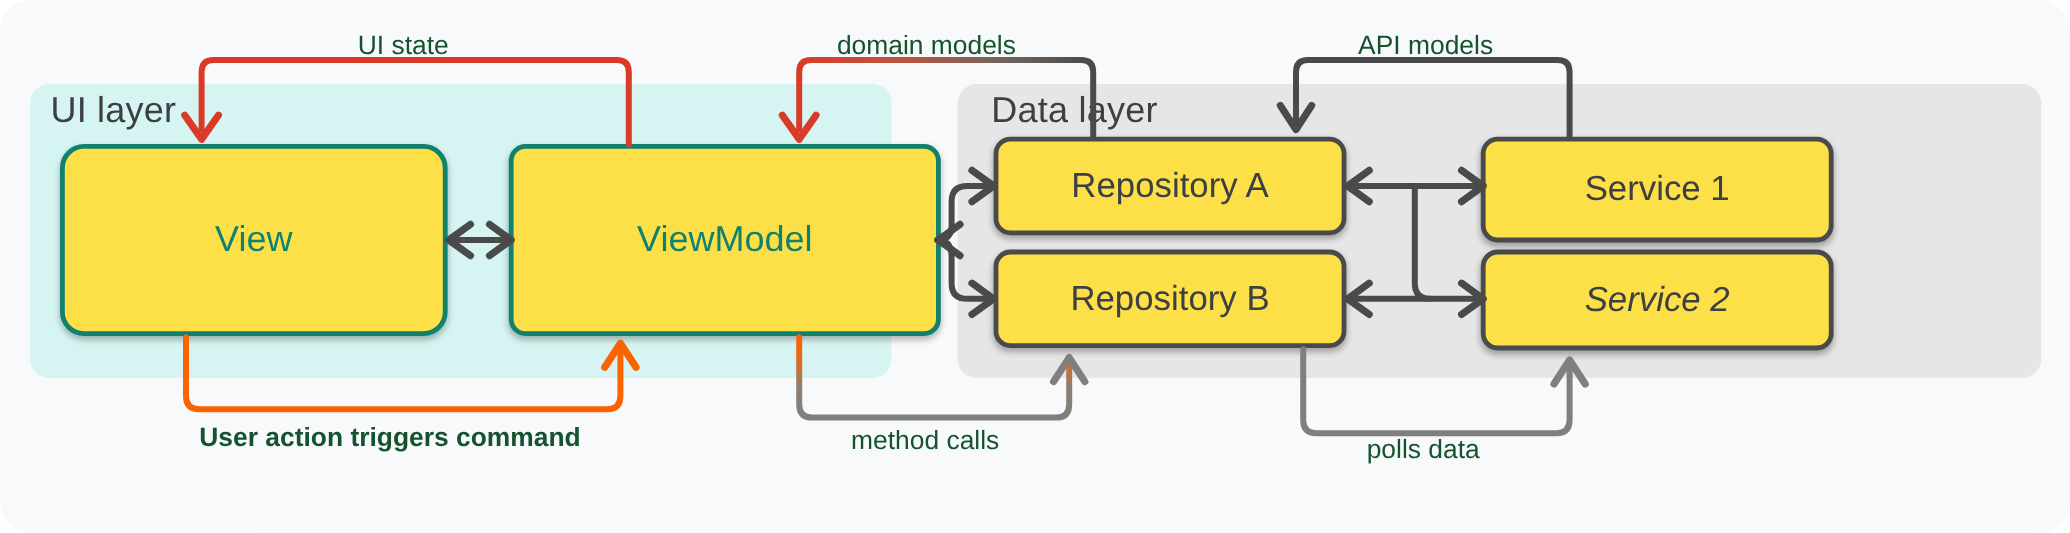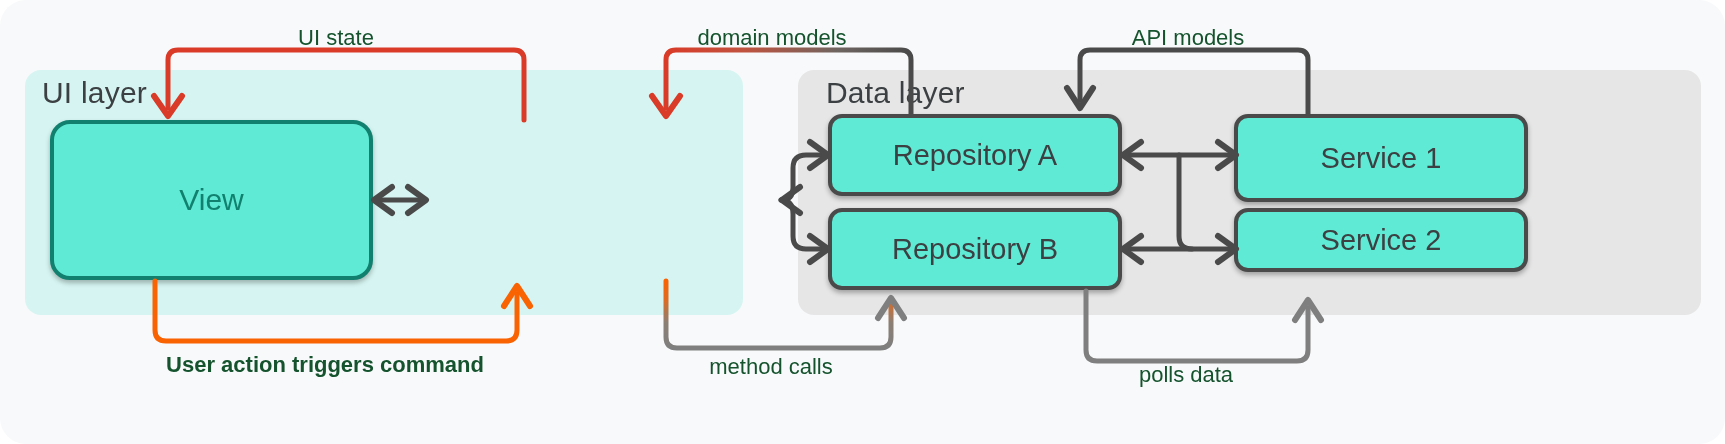--- a/index.html
+++ b/index.html
@@ -46,21 +46,21 @@
     letter-spacing: 0.2px;
     z-index: 2;
     white-space: nowrap;
   }
   #ui-layer-title { left: 42px; top: 76px; }
   #data-layer-title { left: 826px; top: 76px; }
 
   .node {
     position: absolute;
     box-sizing: border-box;
-    background: #5eead4;
+    background: #fde047;
     display: flex;
     align-items: center;
     justify-content: center;
     z-index: 2;
     white-space: nowrap;
   }
   .node-teal {
     border: 4px solid #12806F;
     border-radius: 14px;
     color: #12806F;
@@ -72,21 +72,21 @@
     border-radius: 14px;
     color: #3C4043;
     font-size: 29px;
     box-shadow: 0 3px 5px rgba(0,0,0,0.30);
   }
   #node-view      { left: 50px;   top: 120px; width: 323px; height: 160px; border-radius: 20px; }
   #node-viewmodel { left: 424px;  top: 120px; width: 360px; height: 160px; }
   #node-repo-a    { left: 828px;  top: 114px; width: 294px; height: 82px; }
   #node-repo-b    { left: 828px;  top: 208px; width: 294px; height: 82px; }
   #node-service-1 { left: 1234px; top: 114px; width: 294px; height: 88px; }
-  #node-service-2 { left: 1234px; top: 208px; width: 294px; height: 64px; }
+  #node-service-2 { left: 1234px; top: 208px; width: 294px; height: 84px; font-style: italic; }
 
   .wire-label {
     position: absolute;
     font-size: 22px;
     color: #14532d;
     z-index: 4;
     white-space: nowrap;
     transform: translateX(-50%);
   }
   #label-ui-state          { left: 336px;  top: 25px; }
@@ -181,20 +181,23 @@
         <path d="M 1141 236 L 1123 249 L 1141 262" stroke="#4A4A4A" stroke-width="6"></path>
         <path d="M 1218 236 L 1236 249 L 1218 262" stroke="#4A4A4A" stroke-width="6"></path>
       </g>
 
     </g>
   </svg>
 
   <div class="node node-teal" id="node-view">
     <span>View</span>
   </div>
+  <div class="node node-teal" id="node-viewmodel">
+    <span>ViewModel</span>
+  </div>
   <div class="node node-gray" id="node-repo-a">
     <span>Repository A</span>
   </div>
   <div class="node node-gray" id="node-repo-b">
     <span>Repository B</span>
   </div>
   <div class="node node-gray" id="node-service-1">
     <span>Service  1</span>
   </div>
   <div class="node node-gray" id="node-service-2">

